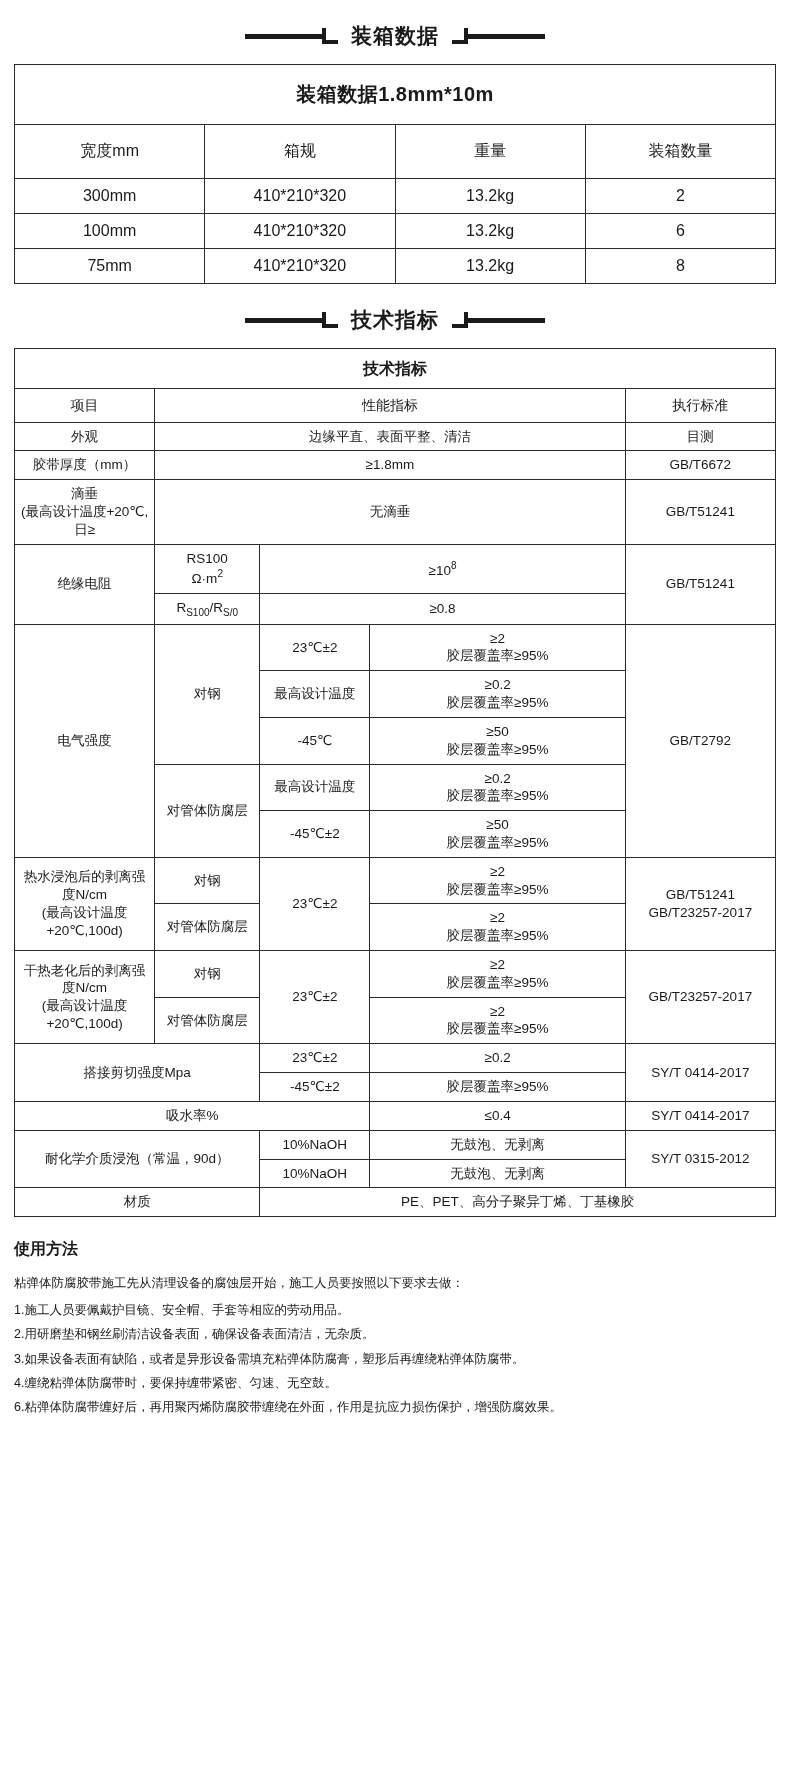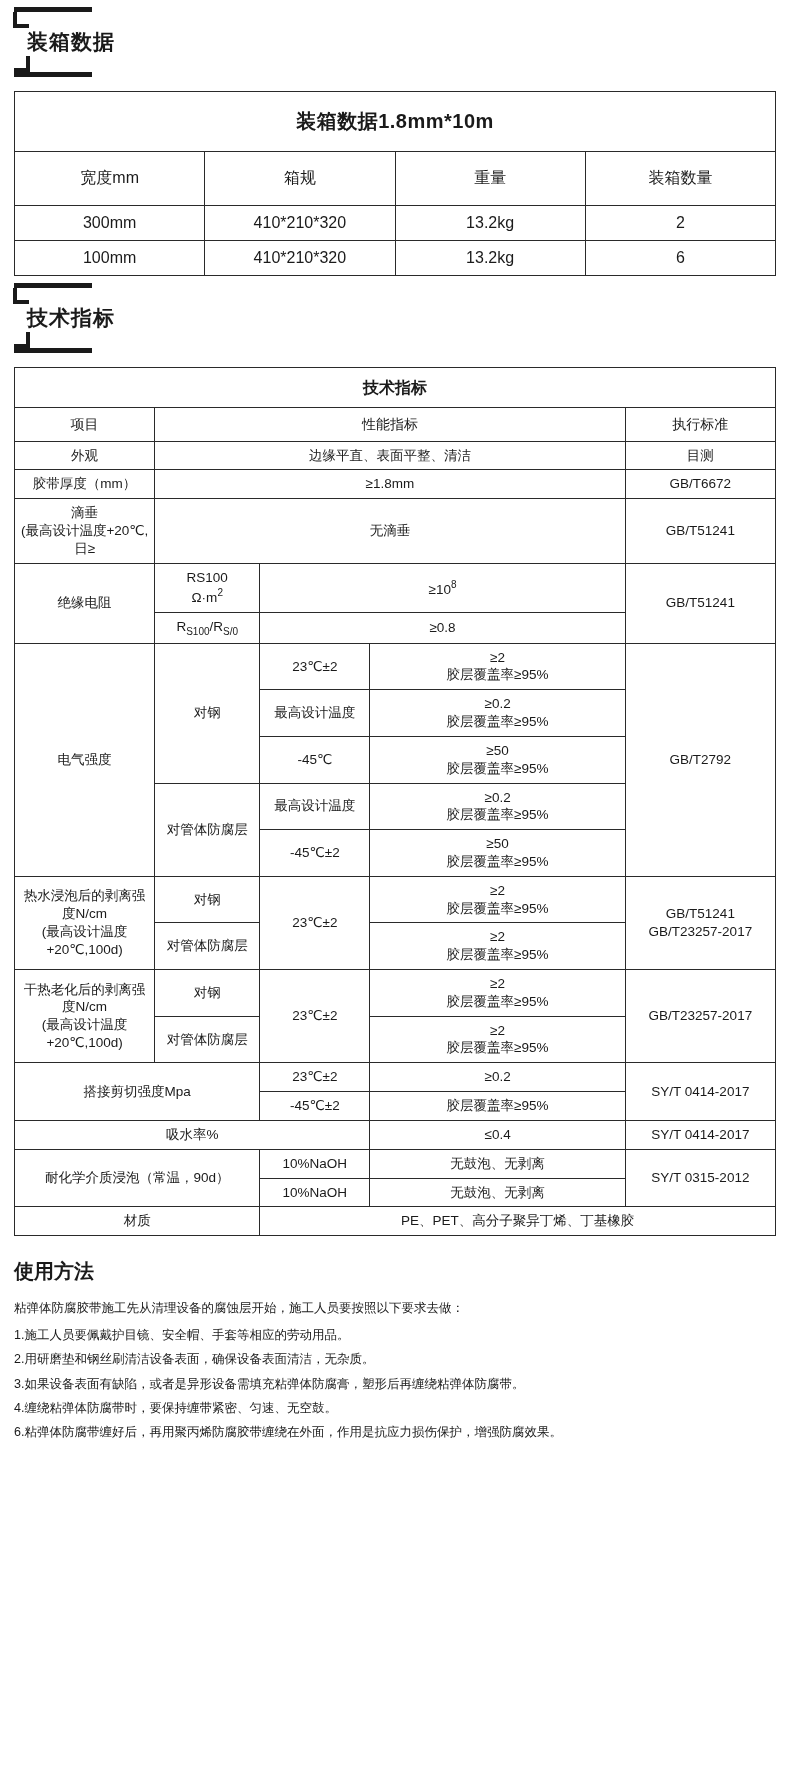--- a/index.html
+++ b/index.html
@@ -8,24 +8,24 @@
     background: #ffffff;
     font-family: "Liberation Sans", "DejaVu Sans", sans-serif;
     color: #1a1a1a;
   }
   body { width: 790px; }
   .page { width: 790px; padding: 0 14px 18px 14px; }
 
   
   .sec-head {
     display: flex;
+    align-items: center;
     justify-content: center;
-    margin: 7px 0 14px 0;
+    margin: 22px 0 14px 0;
     gap: 0;
-    flex-direction: column;
   }
   .sec-head .bar {
     width: 78px; height: 5px; background: #1a1a1a;
   }
   .sec-head .bracket-l,
   .sec-head .bracket-r {
     width: 16px; height: 16px;
   }
   .sec-head .bracket-l { border-left: 4px solid #1a1a1a; border-bottom: 4px solid #1a1a1a; margin-left:-1px; }
   .sec-head .bracket-r { border-right: 4px solid #1a1a1a; border-bottom: 4px solid #1a1a1a; margin-right:-1px;}
@@ -83,21 +83,21 @@
     font-weight: bold;
     padding: 9px 3px;
   }
   table.spec td.hd { font-size: 14px; padding: 7px 3px; }
   .sub { font-size: 10px; vertical-align: sub; }
   .sup { font-size: 10px; vertical-align: super; }
   .two-line { line-height: 1.45; }
 
   
   .usage-title {
-    font-size: 20px;
+    font-size: 16px;
     font-weight: bold;
     margin: 22px 0 12px 0;
   }
   .usage-intro {
     font-size: 12.5px;
     line-height: 1.9;
     margin-bottom: 2px;
   }
   .usage-list { font-size: 12.5px; line-height: 1.95; }
   .usage-list div { white-space: nowrap; }
@@ -130,20 +130,26 @@
       <td>300mm</td>
       <td>410*210*320</td>
       <td>13.2kg</td>
       <td>2</td>
     </tr>
     <tr class="pack-row">
       <td>100mm</td>
       <td>410*210*320</td>
       <td>13.2kg</td>
       <td>6</td>
+    </tr>
+    <tr class="pack-row">
+      <td>75mm</td>
+      <td>410*210*320</td>
+      <td>13.2kg</td>
+      <td>8</td>
     </tr>
   </tbody>
     </table>
 
   <div class="sec-head">
     <div class="bar"></div>
     <div class="bracket-l"></div>
     <div class="sec-title">技术指标</div>
     <div class="bracket-r"></div>
     <div class="bar"></div>

